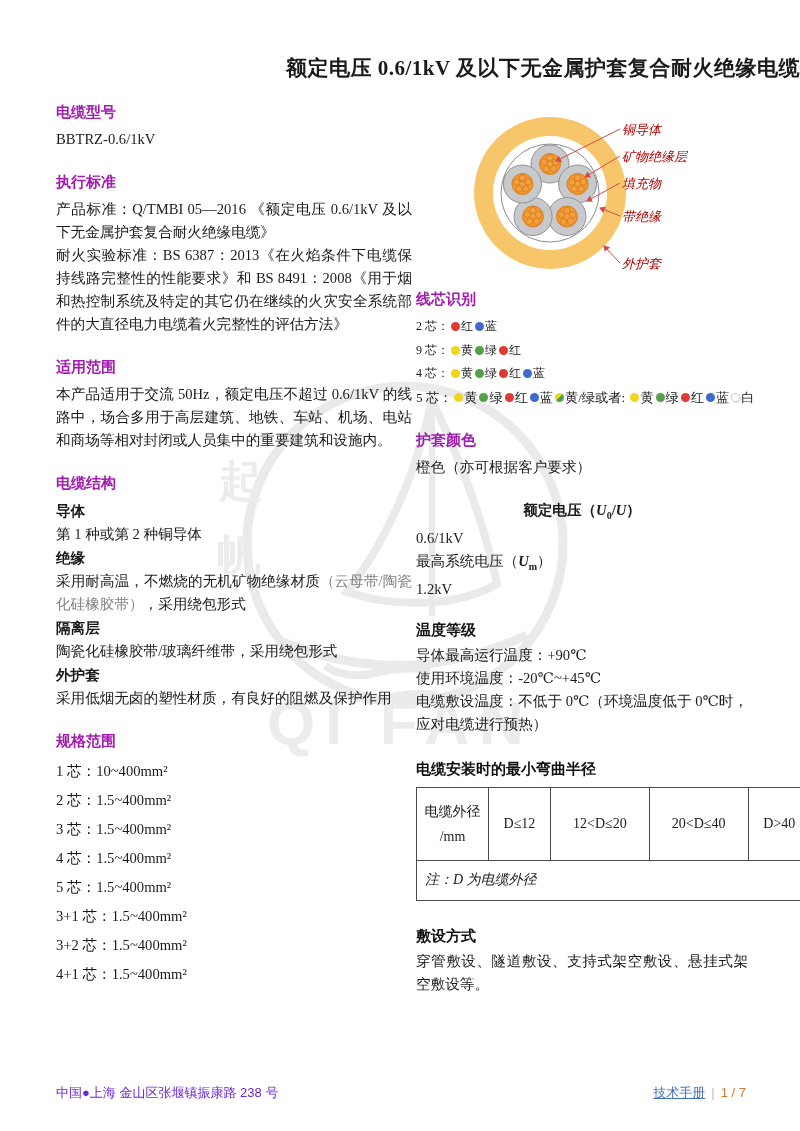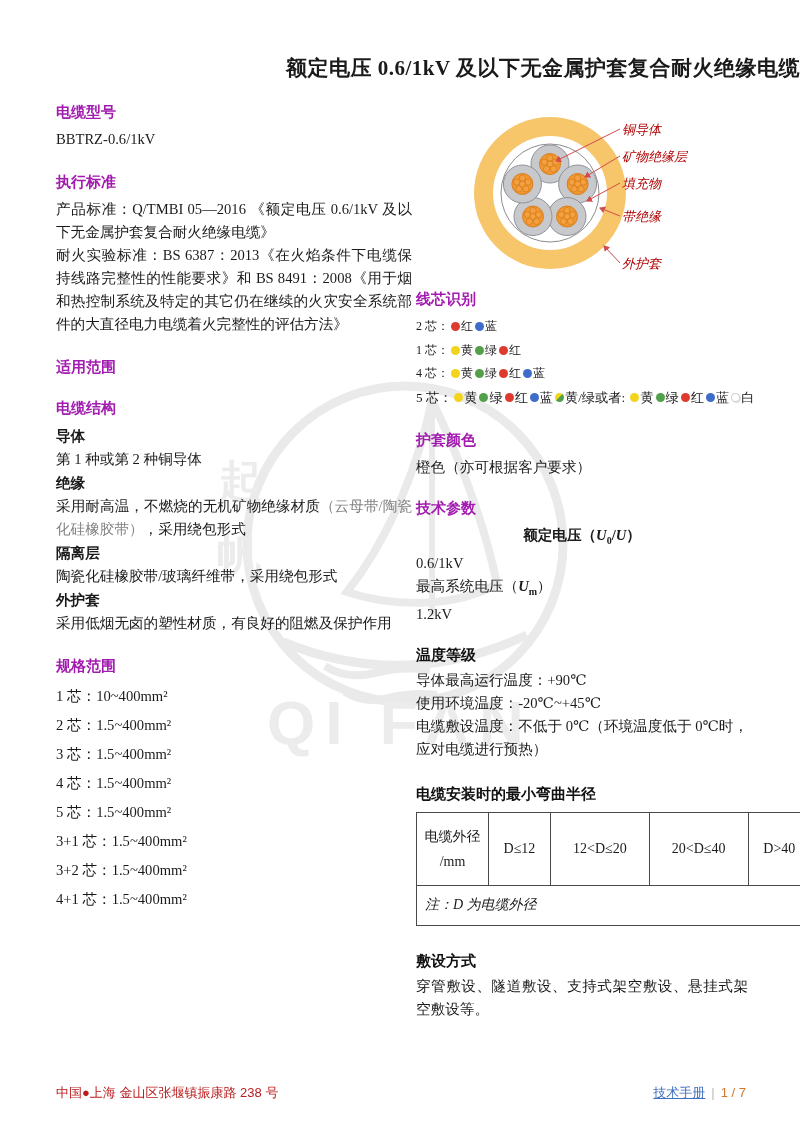--- a/index.html
+++ b/index.html
@@ -46,21 +46,21 @@
   
   .bend-table { border-collapse:collapse; width:395px; margin-top:8px; }
   .bend-table td { border:1px solid #4a4a4a; text-align:center; font-size:14px; padding:2px; }
   .bend-table .c0 { width:72px; }
   .bend-table .hrow td { height:73px; }
   .bend-table .vrow td { height:72px; }
   .bend-table .cell-lines div { line-height:25px; }
   .bend-table .note-cell { text-align:left; padding:10px 8px; height:40px; font-size:14px;font-style:italic; }
   
   .footer { position:absolute; top:1084px; left:0; width:800px; font-family:"Liberation Sans","DejaVu Sans",sans-serif; font-size:13px; }
-  .footer-left { position:absolute; left:56px; color:#b91c1c; }
+  .footer-left { position:absolute; left:56px; color:#6d28d9; }
   .footer-right { position:absolute; right:54px; }
   .footer-doc { color:#4070c0;text-decoration:underline; }
   .footer-sep { color:#b9b9b9; margin:0 6px; }
   .footer-page { color:#d2772e; }
 </style>
 </head>
 <body>
 
 <div class="page">
 
@@ -89,20 +89,21 @@
       </div>
 
       <div class="sec">
         <div class="h-blue">执行标准</div>
         <div class="body-text">产品标准：Q/TMBI 05—2016 《额定电压 0.6/1kV 及以下无金属护套复合耐火绝缘电缆》</div>
         <div class="body-text">耐火实验标准：BS 6387：2013《在火焰条件下电缆保持线路完整性的性能要求》和 BS 8491：2008《用于烟和热控制系统及特定的其它仍在继续的火灾安全系统部件的大直径电力电缆着火完整性的评估方法》</div>
       </div>
 
       <div class="sec">
         <div class="h-blue">适用范围</div>
+        <div class="body-text">本产品适用于交流 50Hz，额定电压不超过 0.6/1kV 的线路中，场合多用于高层建筑、地铁、车站、机场、电站和商场等相对封闭或人员集中的重要建筑和设施内。</div>
       </div>
 
       <div class="sec">
         <div class="h-blue">电缆结构</div>
         <div class="sub-label">导体</div>
         <div class="body-text">第 1 种或第 2 种铜导体</div>
         <div class="sub-label">绝缘</div>
         <div class="body-text"><span>采用耐高温，不燃烧的无机矿物绝缘材质</span><span class="gray">（云母带/陶瓷化硅橡胶带）</span><span>，采用绕包形式</span></div>
         <div class="sub-label">隔离层</div>
         <div class="body-text">陶瓷化硅橡胶带/玻璃纤维带，采用绕包形式</div>
@@ -162,37 +163,36 @@
         <div class="dlabel" style="top:100px">带绝缘</div>
         <div class="dlabel" style="top:147px">外护套</div>
       </div>
 
       <div class="sec" style="">
         <div class="h-blue">线芯识别</div>
         <div class="core-row">
           <span>2 芯：</span><span class="dot dot-red"></span><span>红</span><span class="dot dot-blue"></span><span>蓝</span>
         </div>
         <div class="core-row">
-          <span>1 芯：</span><span class="dot dot-yellow"></span><span>黄</span><span class="dot dot-green"></span><span>绿</span><span class="dot dot-red"></span><span>红</span>
+          <span>9 芯：</span><span class="dot dot-yellow"></span><span>黄</span><span class="dot dot-green"></span><span>绿</span><span class="dot dot-red"></span><span>红</span>
         </div>
         <div class="core-row">
           <span>4 芯：</span><span class="dot dot-yellow"></span><span>黄</span><span class="dot dot-green"></span><span>绿</span><span class="dot dot-red"></span><span>红</span><span class="dot dot-blue"></span><span>蓝</span>
         </div>
         <div class="core-row small">
           <span>5 芯：</span><span class="dot dot-yellow"></span><span>黄</span><span class="dot dot-green"></span><span>绿</span><span class="dot dot-red"></span><span>红</span><span class="dot dot-blue"></span><span>蓝</span><span class="dot dot-yg"></span><span>黄/绿</span><span>或者: </span><span class="dot dot-yellow"></span><span>黄</span><span class="dot dot-green"></span><span>绿</span><span class="dot dot-red"></span><span>红</span><span class="dot dot-blue"></span><span>蓝</span><span class="dot dot-white"></span><span>白</span>
         </div>
       </div>
 
       <div class="sec" style="margin-bottom:20px">
         <div class="h-blue">护套颜色</div>
         <div class="line">橙色（亦可根据客户要求）</div>
       </div>
 
       <div class="sec" style="margin-bottom:20px">
-        <div class="h-blue">技术参数</div>
         <div class="line param-bold"><span>额定电压（</span><span class="usym">U</span><sub>0</sub><span>/</span><span class="usym">U</span><span>）</span></div>
         <div class="line">0.6/1kV</div>
         <div class="line"><span>最高系统电压（</span><span class="usym">U</span><sub style="font-weight:bold">m</sub><span>）</span></div>
         <div class="line">1.2kV</div>
       </div>
 
       <div class="sec" style="margin-bottom:24px">
         <div class="h-black">温度等级</div>
         <div class="body-text">导体最高运行温度：+90℃</div>
         <div class="body-text">使用环境温度：-20℃~+45℃</div>

